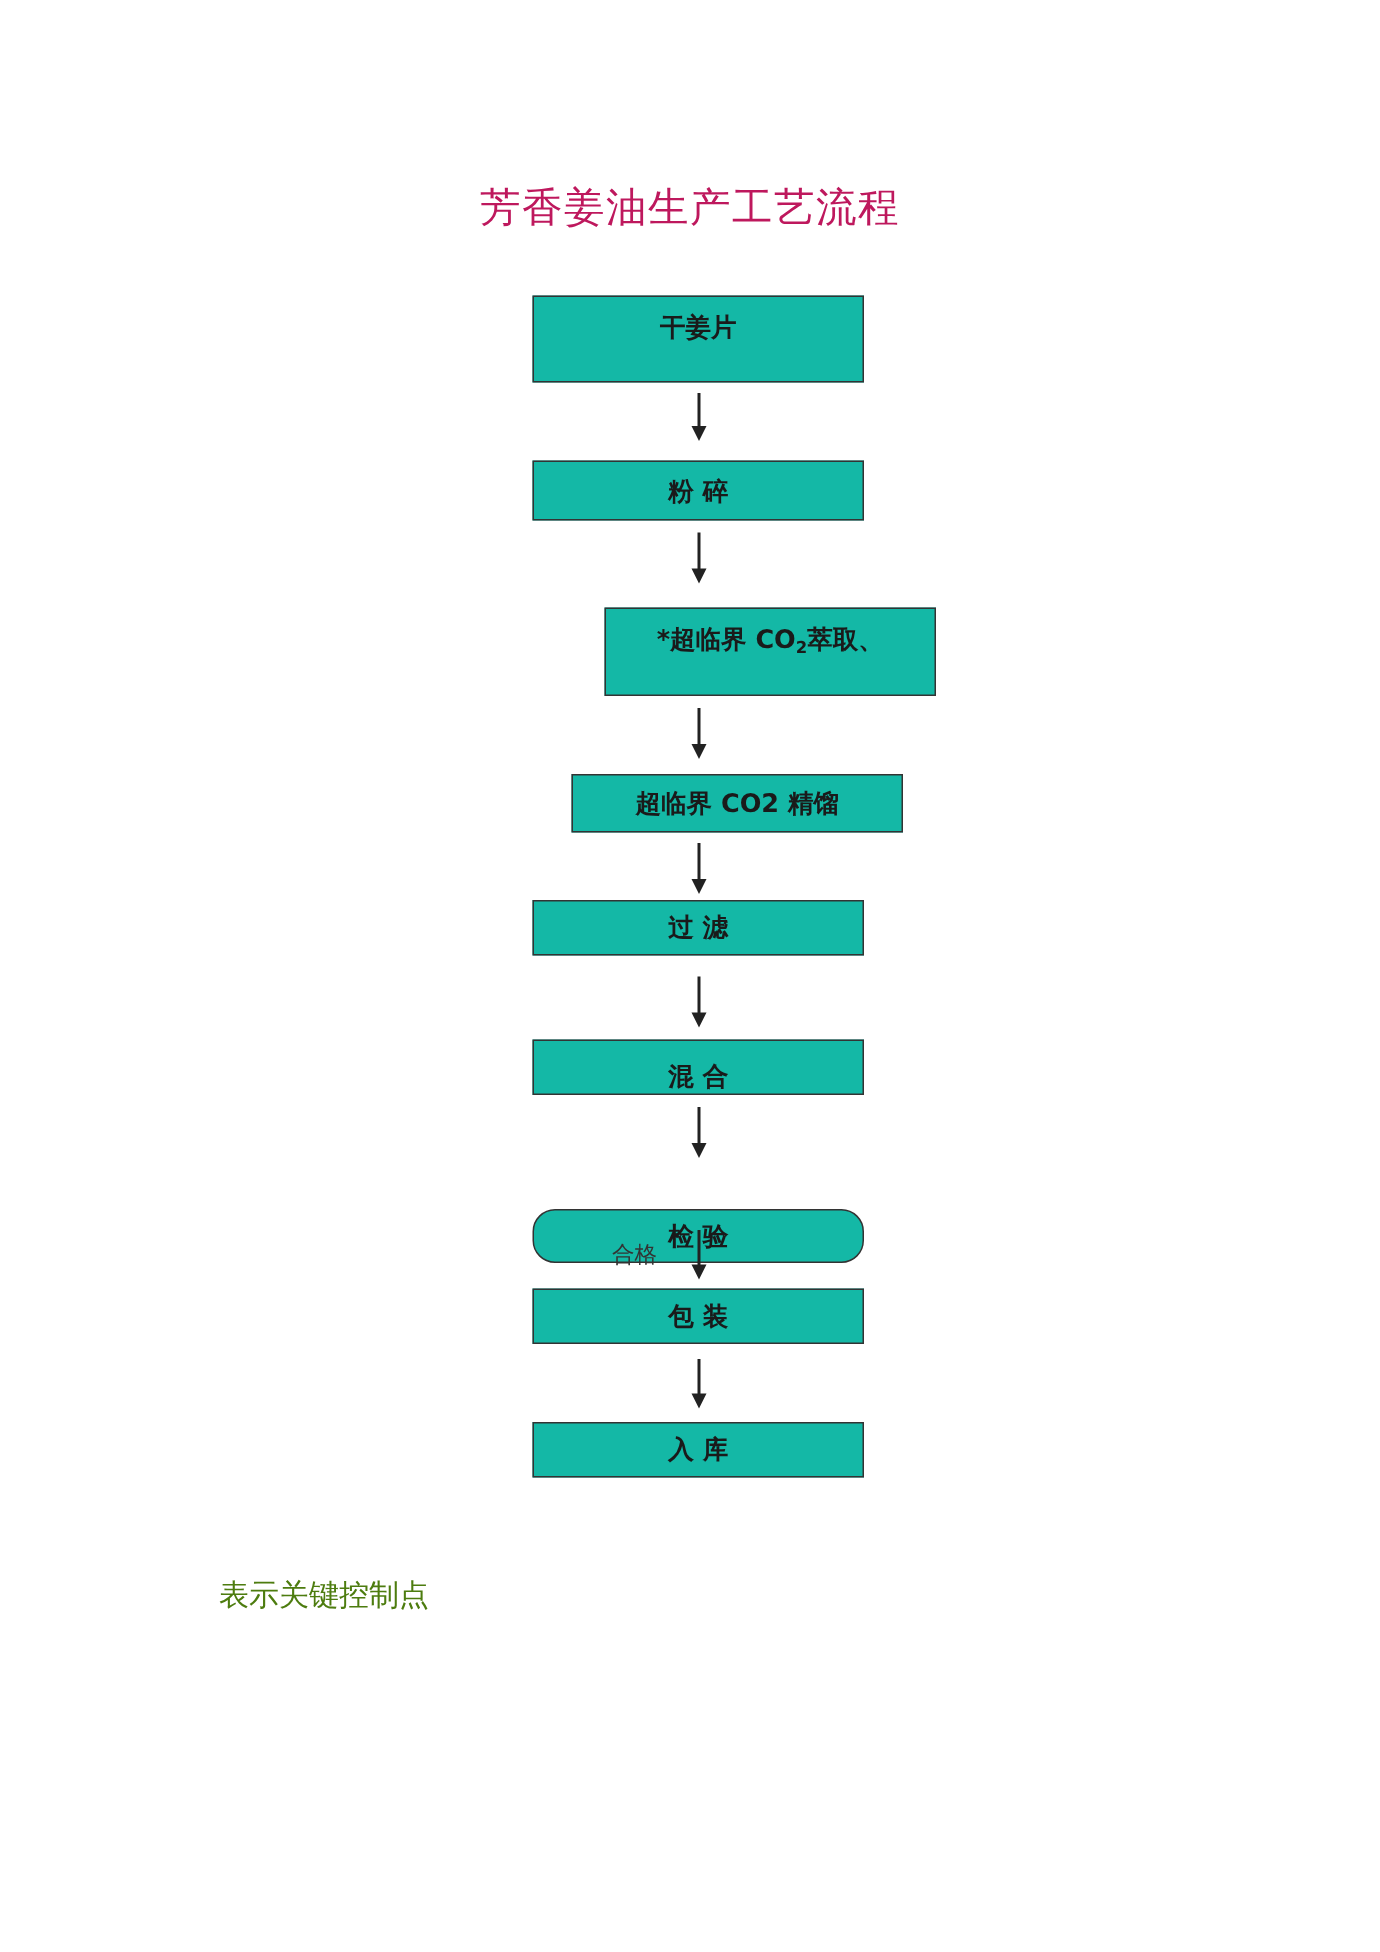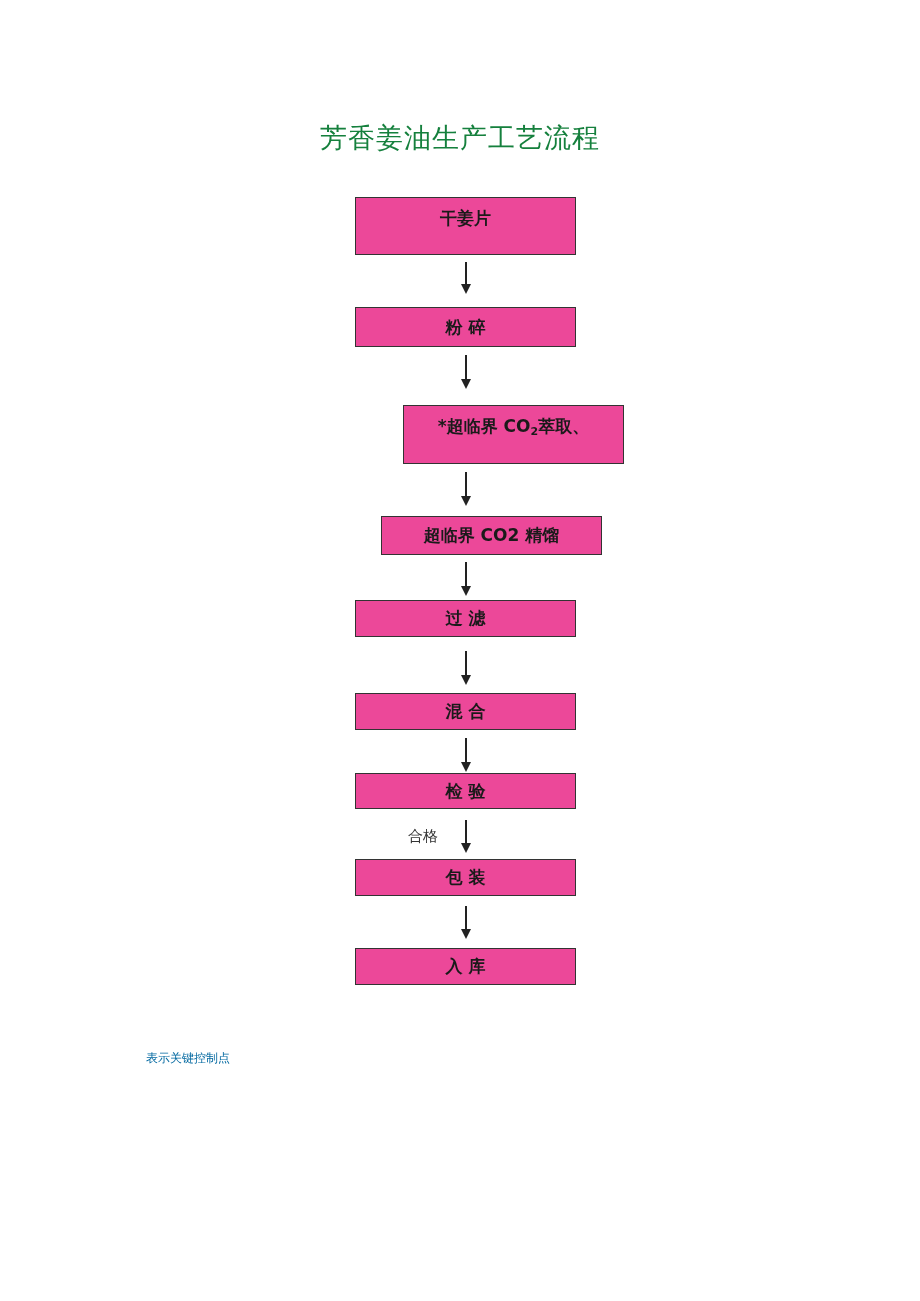--- a/index.html
+++ b/index.html
@@ -1,33 +1,33 @@
 <!DOCTYPE html>
 <html><head>
 <meta charset="utf-8">
 <style>
   html, body { margin: 0; padding: 0; background: #ffffff; }
   body { width: 920px; height: 1301px; position: relative; overflow: hidden;
          font-family: "DejaVu Sans", "Liberation Sans", sans-serif; color: #111; }
   .title { position: absolute; left: 0; width: 920px; top: 120px; text-align: center;
-           font-size: 27px; letter-spacing: 1px; color: #15803d; }
+           font-size: 27px; letter-spacing: 1px; color: #be185d; }
   .box { position: absolute; left: 355px; width: 221px; border: 1.5px solid #333;
-         box-sizing: border-box; background: #ec4899; font-weight: bold; font-size: 17px;
+         box-sizing: border-box; background: #14b8a6; font-weight: bold; font-size: 17px;
          display: flex; justify-content: center; color: #1a1a1a; }
   .box span { white-space: pre; }
   .box.center { align-items: center; }
   .box.top { align-items: flex-start; padding-top: 9px; }
   .arrow { position: absolute; left: 460px; width: 12px; }
   .arrow .shaft { position: absolute; left: 5px; top: 0; width: 1.6px; background: #222; }
   .arrow .head { position: absolute; left: 0.5px; bottom: 0; width: 0; height: 0;
                  border-left: 5.5px solid transparent; border-right: 5.5px solid transparent;
                  border-top: 10px solid #222; }
   .label-pass { position: absolute; left: 408px; top: 827px; font-size: 15px; color: #333;
                 font-family: "DejaVu Serif", "Liberation Serif", serif; }
-  .legend { position: absolute; left: 146px; top: 1050px; font-size: 12px; color: #0369a1;
+  .legend { position: absolute; left: 146px; top: 1050px; font-size: 20px; color: #4d7c0f;
             font-family: Liberation Mono, monospace; }
   sub { font-size: 11px; vertical-align: -3px; }
 </style>
 </head>
 <body>
 
 <div class="title">芳香姜油生产工艺流程</div>
 
 <div class="box top" style="top:197px;height:58px;">
   <span>干姜片</span>
@@ -62,29 +62,29 @@
 </div>
 
 <div class="box center" style="top:600px;height:37px;">
   <span>过 滤</span>
 </div>
 <div class="arrow" style="top:651px;height:34px;">
   <div class="shaft" style="height:28px;"></div>
     <div class="head"></div>
 </div>
 
-<div class="box center" style="top:693px;height:37px;">
+<div class="box center" style="top:693px;height:37px;align-items:flex-end;">
   <span>混 合</span>
 </div>
 <div class="arrow" style="top:738px;height:34px;">
   <div class="shaft" style="height:28px;"></div>
     <div class="head"></div>
 </div>
 
-<div class="box center" style="top:773px;height:36px;">
+<div class="box center" style="top:806px;height:36px;border-radius:15px;">
   <span>检 验</span>
 </div>
 <div class="label-pass">合格</div>
 <div class="arrow" style="top:820px;height:33px;">
   <div class="shaft" style="height:27px;"></div>
     <div class="head"></div>
 </div>
 
 <div class="box center" style="top:859px;height:37px;">
   <span>包 装</span>

